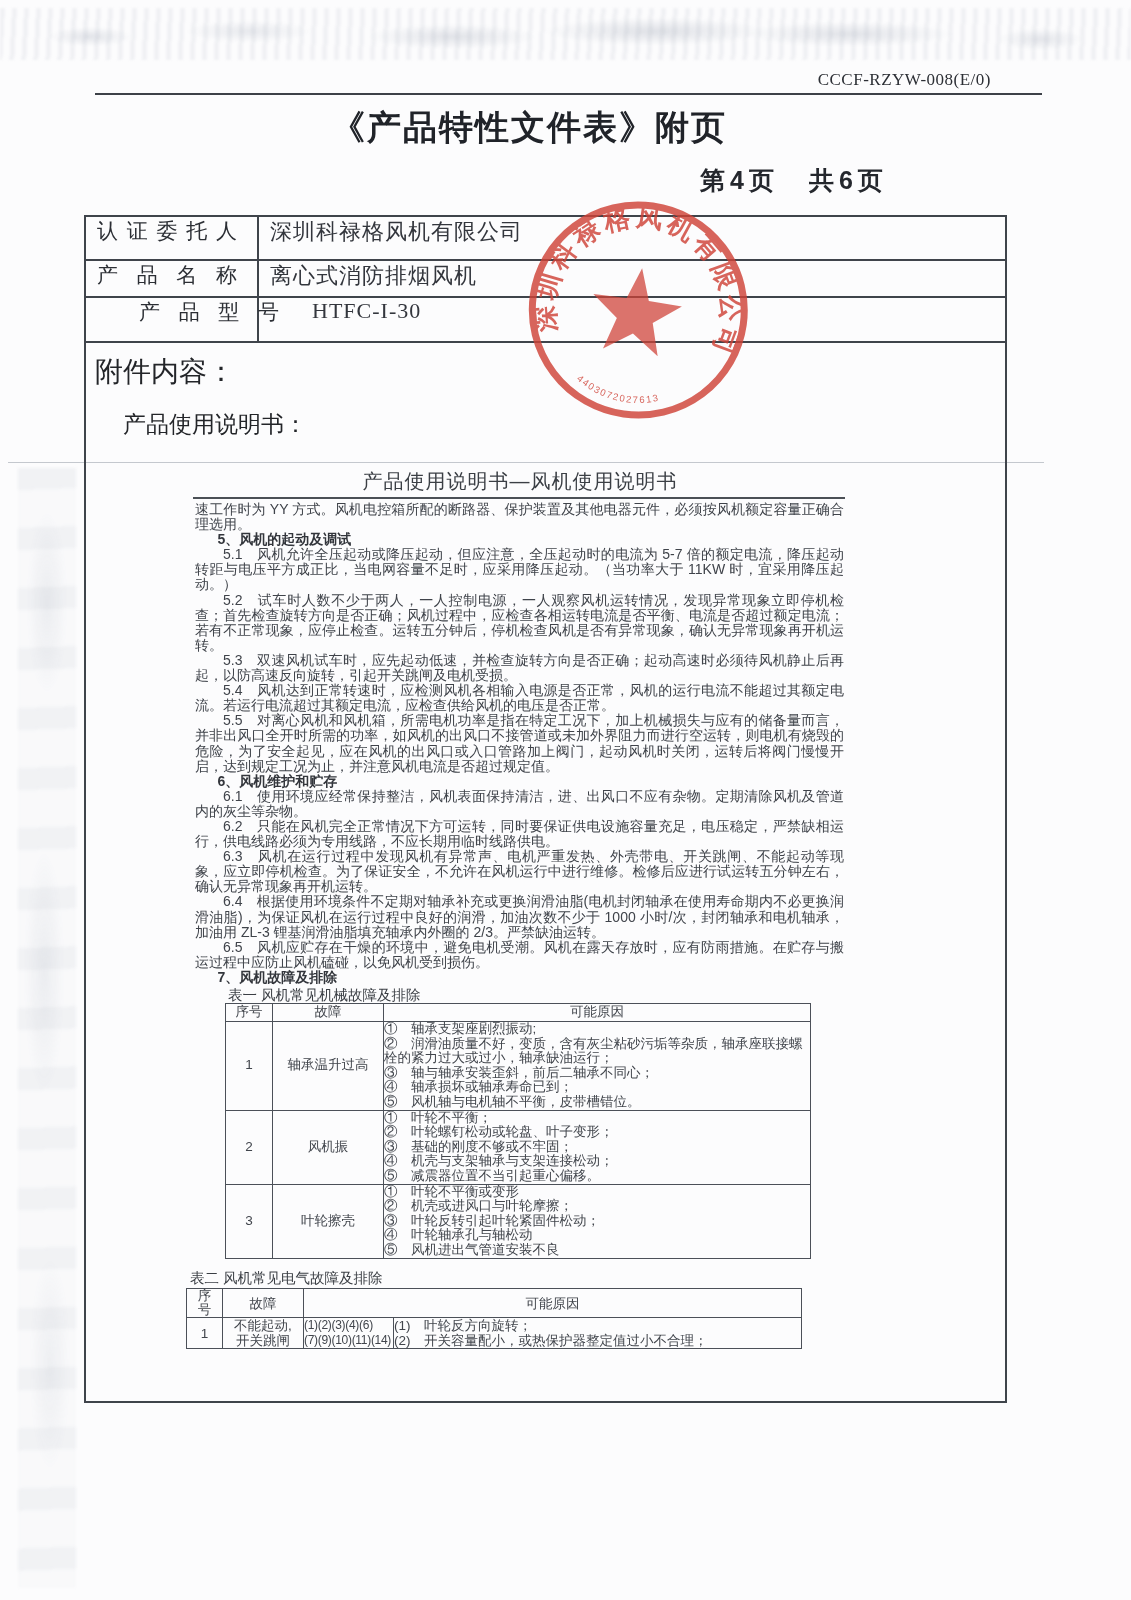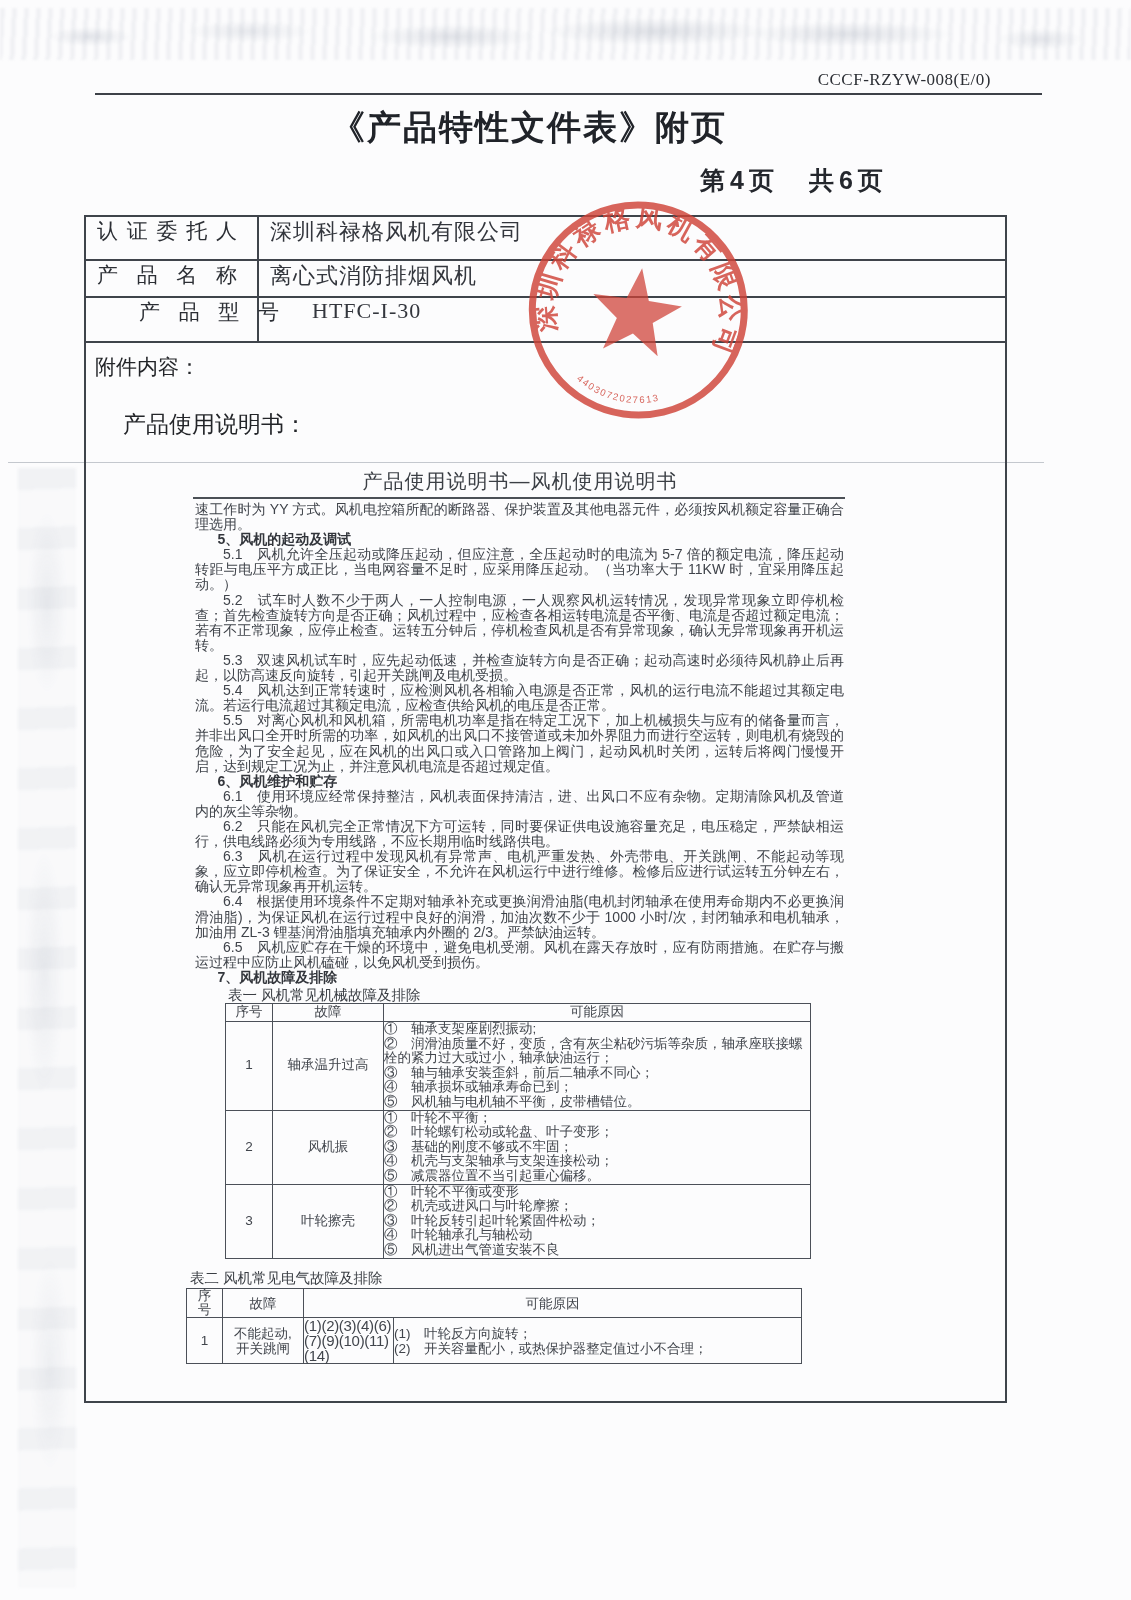--- a/index.html
+++ b/index.html
@@ -61,21 +61,21 @@
   .inforow{position:absolute;left:0;width:100%;display:flex;align-items:flex-start;}
   .r1{top:0;height:42px;} .r2{top:44px;height:35px;} .r3{top:81px;height:43px;padding-left:42px;}
   .inforow .lab{
     display:inline-block;width:140px;margin-left:11px;
     font-size:21px;color:#2b2e34;text-align:justify;text-align-last:justify;
   }
   .inforow .val{
     margin-left:33px;font-family:"Liberation Serif",serif;
     font-size:22px;color:#33363d;letter-spacing:1px;
   }
-  .attach-label{position:absolute;top:136px;left:9px;font-size:21px;color:#232529;}
+  .attach-label{position:absolute;top:136px;left:9px;font-size:28px;color:#232529;}
   .attach-item{position:absolute;top:192px;left:37px;font-size:23px;color:#232529;}
   
   .stamp{position:absolute;left:522px;top:196px;z-index:3;transform:rotate(8deg);transform-origin:50% 50%;}
   .stamp-company{font-size:26px;font-weight:600;letter-spacing:4px;fill:#cf4338;font-family:"Liberation Sans",sans-serif;}
   .stamp-serial{font-size:9.5px;letter-spacing:1.6px;fill:#cf4338;font-family:"Liberation Sans",sans-serif;}
   
   .manual-title{
     position:absolute;top:468px;left:195px;width:650px;text-align:center;
     font-size:20px;color:#3b3f45;letter-spacing:1px;z-index:2;
   }
@@ -98,21 +98,21 @@
     padding:0;line-height:14.6px;
   }
   table.fault th{text-align:center;height:17px;}
   #table1{left:225px;top:1003px;width:586px;}
   #table2{left:186px;top:1288px;width:616px;}
   td.cno,td.cfault{text-align:center;}
   td.ccause{padding:2px 4px 3px 7px;}
   td.ccause div{white-space:normal;}
   #table2 th.th-no{white-space:pre-line;line-height:14px;}
   #table2 td,#table2 th{line-height:15px;}
-  td.crefs{padding:2px 2px 2px 4px;font-size:15px;letter-spacing:-0.3px;}
+  td.crefs{padding:2px 2px 2px 4px;font-size:12px;letter-spacing:-0.3px;}
   td.cfault .fl{text-align:center;}
 </style>
 </head>
 <body>
 
 <div class="top-noise"></div>
 <div class="left-noise"></div>
 <div class="inner-page-edge"></div>
 
 <div class="doc-code">CCCF-RZYW-008(E/0)</div>

